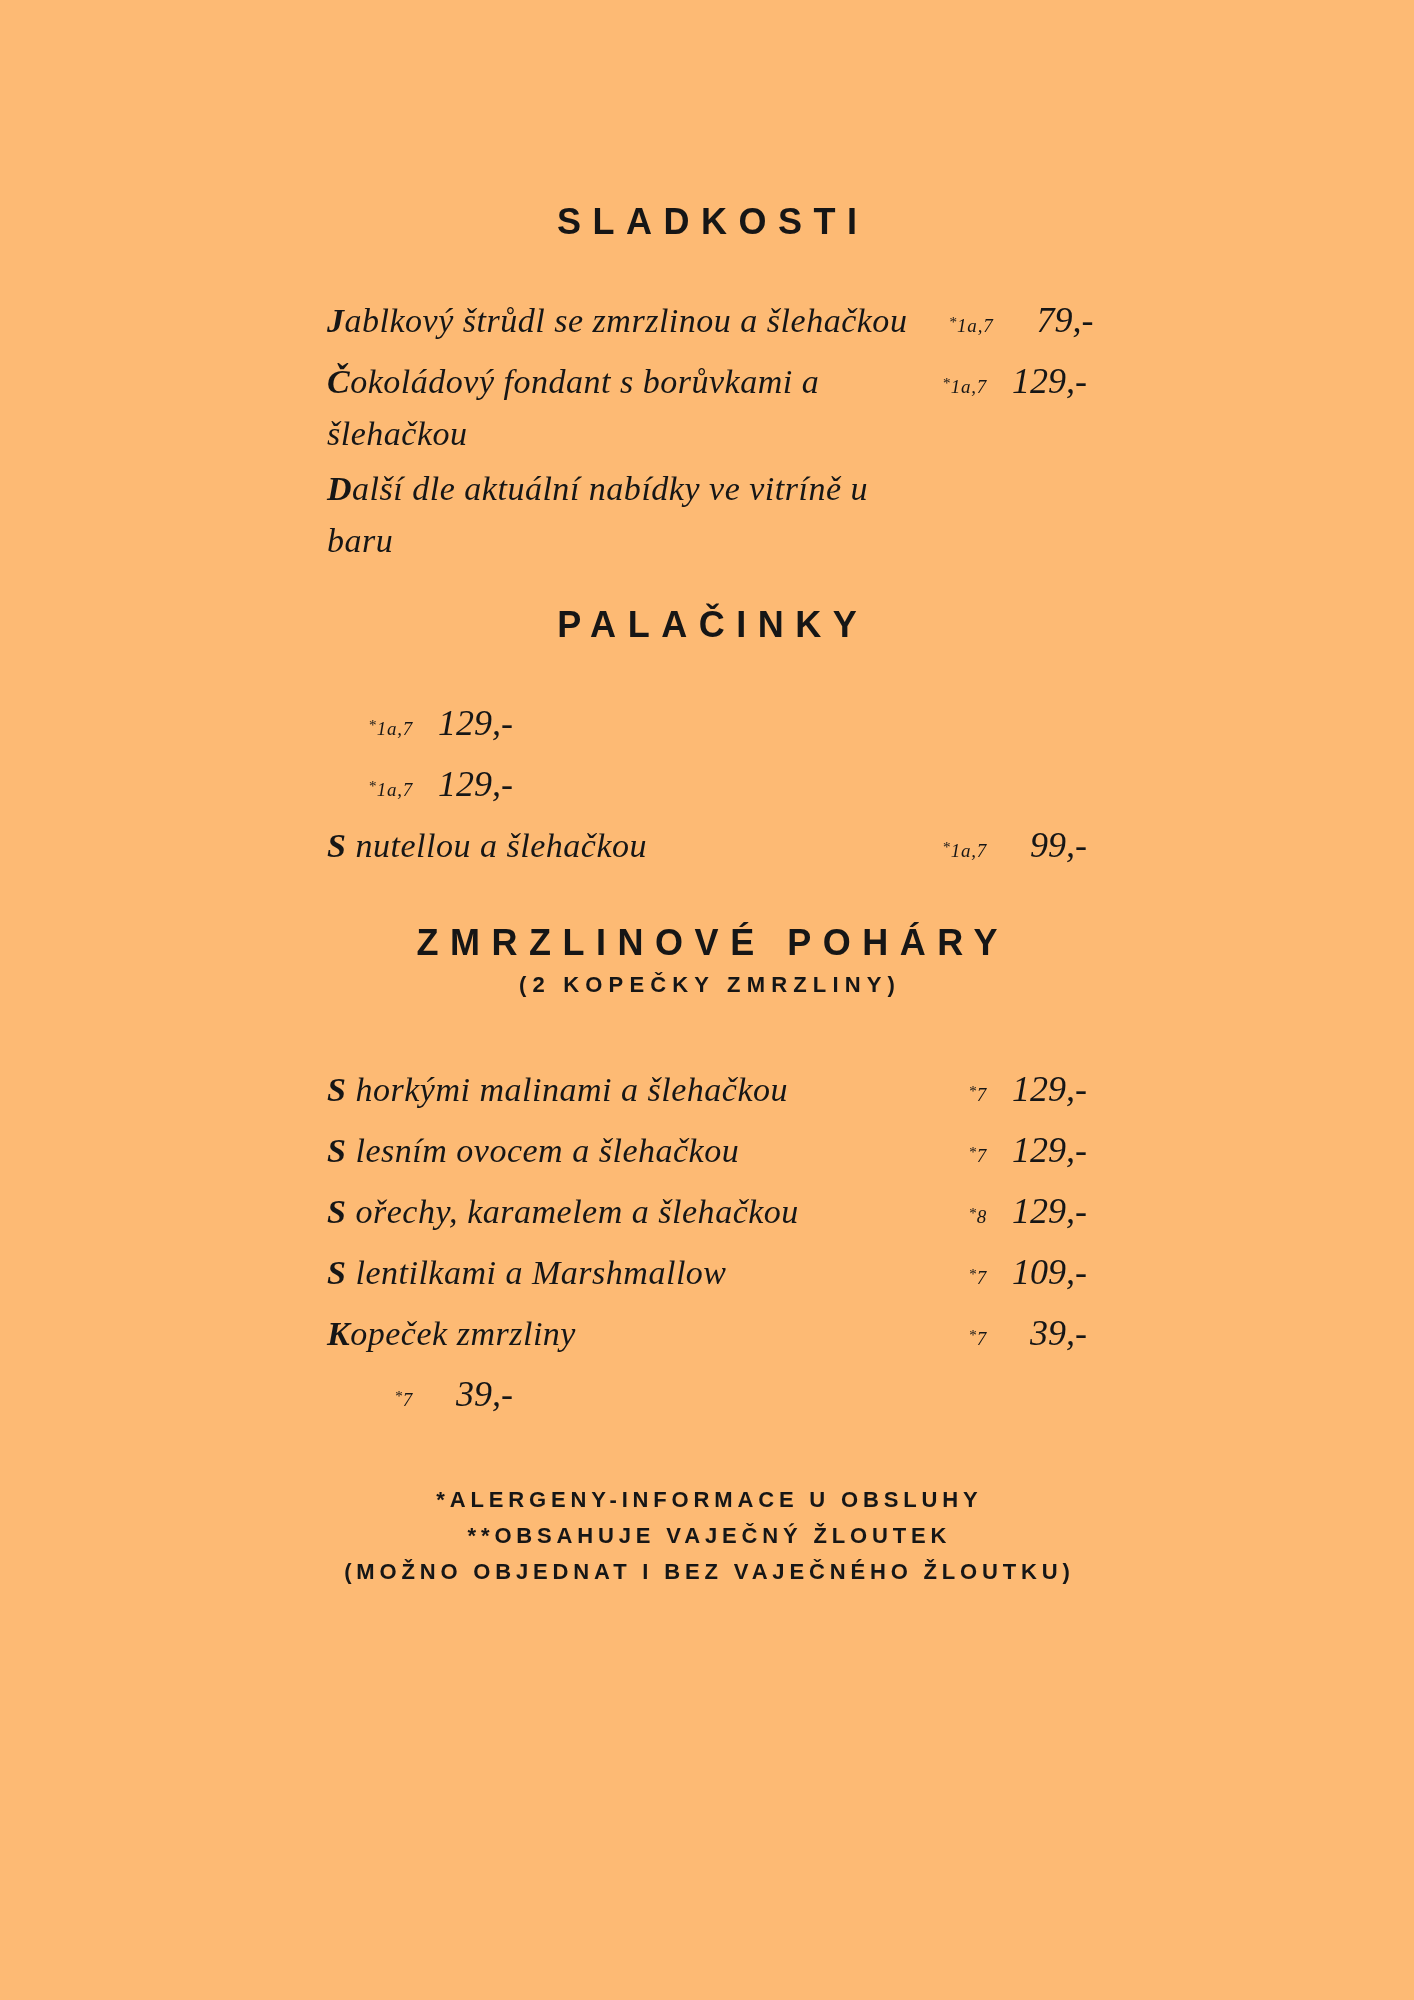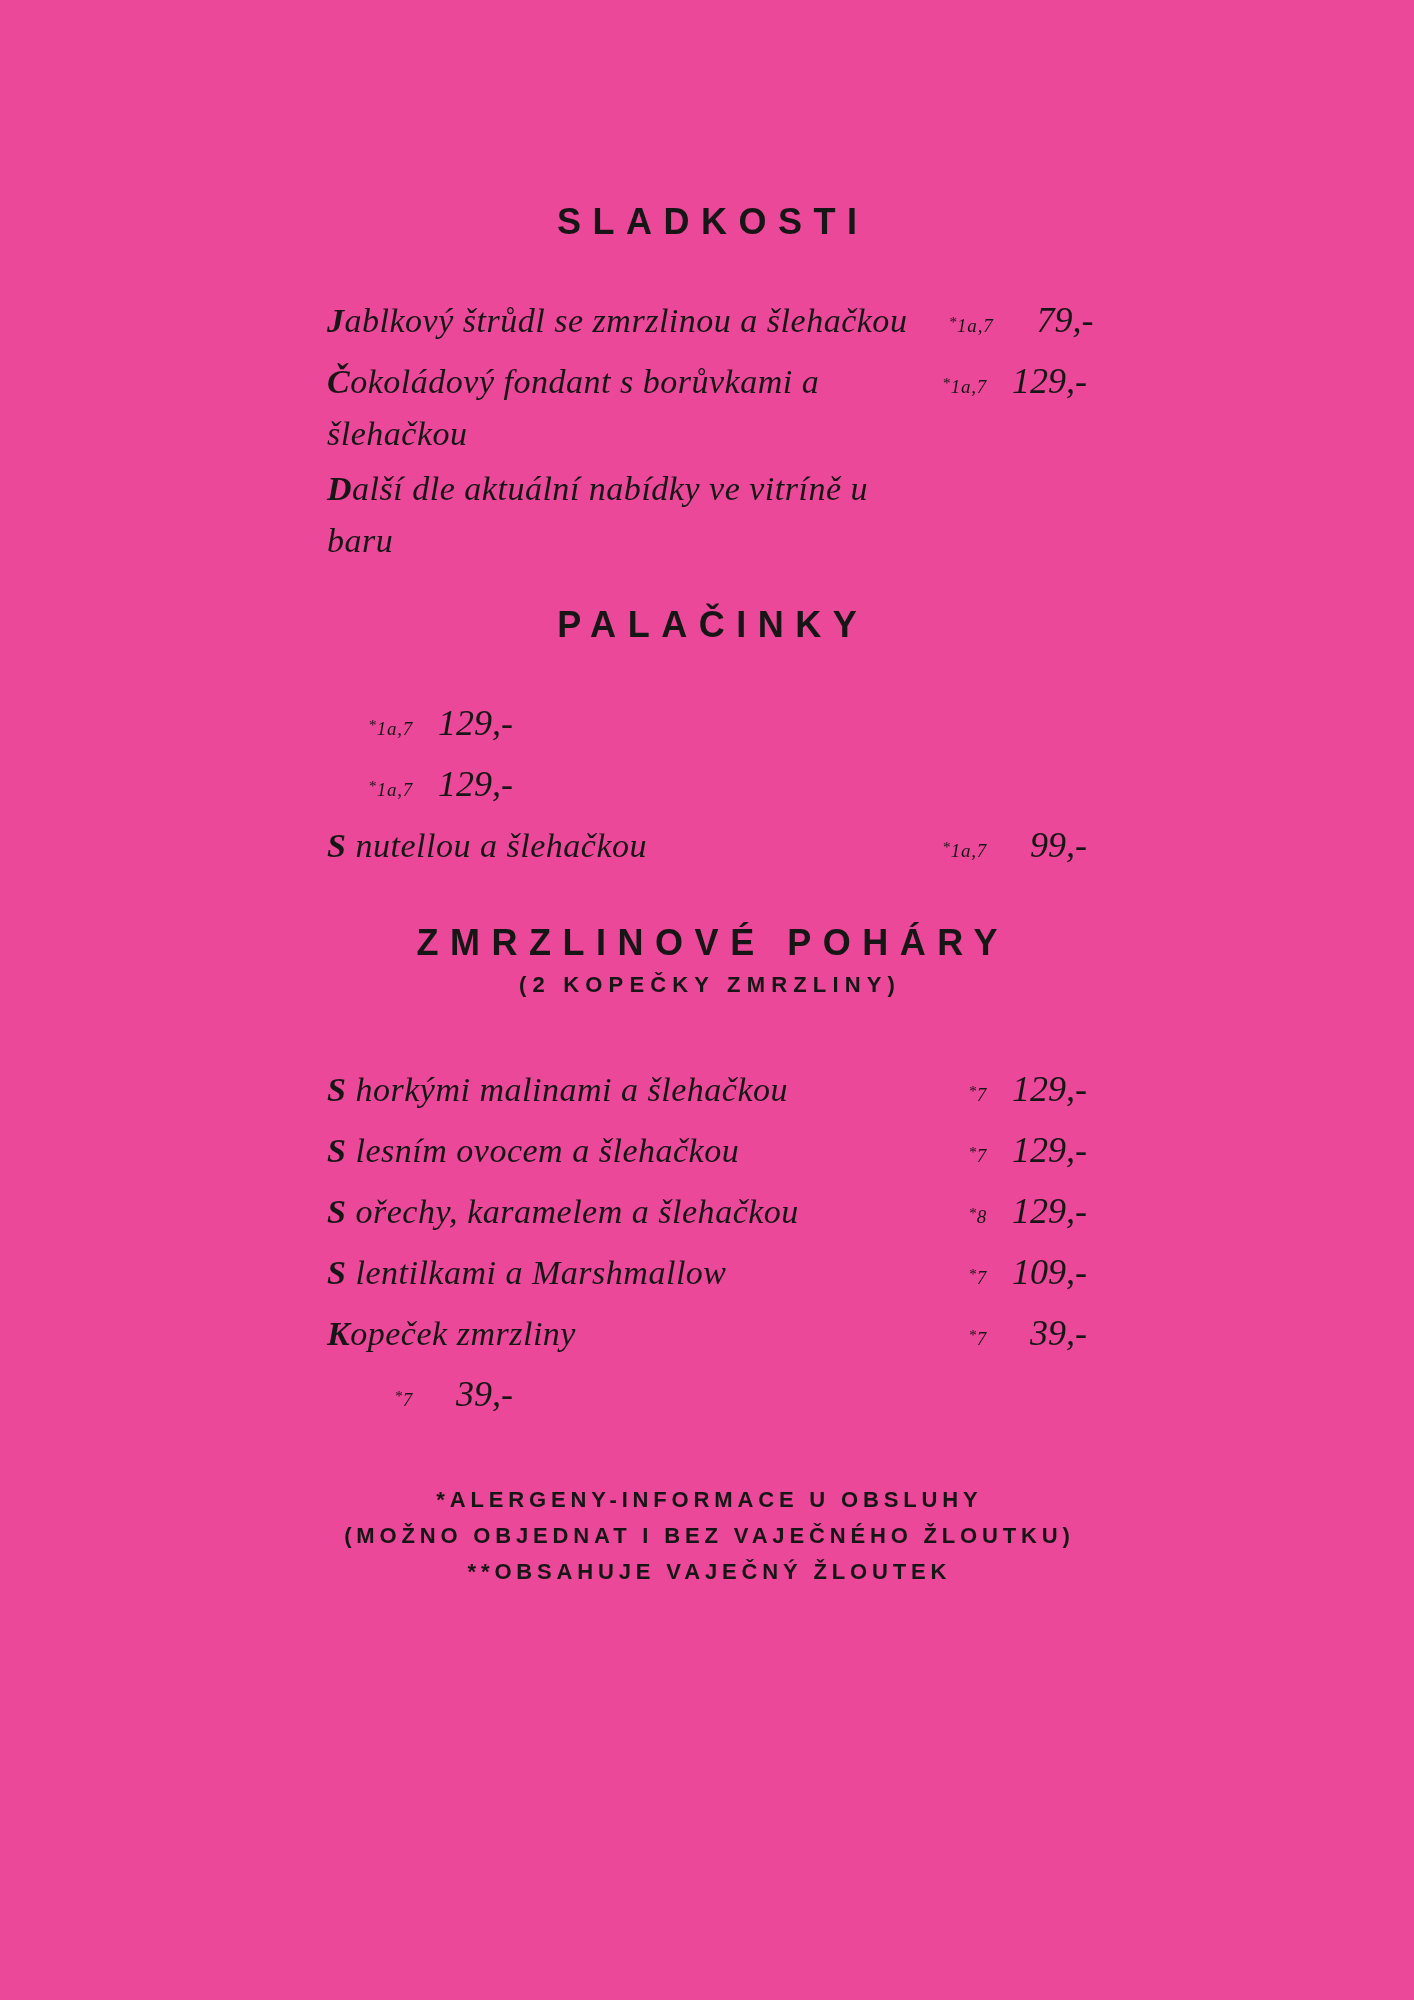--- a/index.html
+++ b/index.html
@@ -95,21 +95,21 @@
     color: #161616;
   }
   .footer-line {
     text-indent: 0.22em;
     white-space: nowrap;
   }
 </style>
 </head>
 <body>
 
-<div class="page" style="background: #ec4899; color: rgb(22, 22, 22);">
+<div class="page" style="background: #fdba74; color: rgb(22, 22, 22);">
 
   <div class="menu-sections">
   <section class="menu-section">
     <h2 class="section-title">SLADKOSTI</h2>
 
     <div class="items">
   <div class="item-row">
     <span class="item-name">Jablkový štrůdl se zmrzlinou a šlehačkou</span>
     <span class="item-allergen"><span class="allergen-star">*</span><span class="allergen-codes">1a,7</span></span>
     <span class="item-price">79,-</span>
@@ -190,17 +190,17 @@
   <div class="item-row">
     <span class="item-allergen"><span class="allergen-star">*</span><span class="allergen-codes">7</span></span>
     <span class="item-price">39,-</span>
   </div>
 </div>
   </section>
 </div>
 
   <div class="menu-footer">
     <div class="footer-line">*ALERGENY-INFORMACE U OBSLUHY</div>
+    <div class="footer-line">**OBSAHUJE VAJEČNÝ ŽLOUTEK</div>
     <div class="footer-line">(MOŽNO OBJEDNAT I BEZ VAJEČNÉHO ŽLOUTKU)</div>
-    <div class="footer-line">**OBSAHUJE VAJEČNÝ ŽLOUTEK</div>
   </div>
 
 </div>
 
 </body></html>

